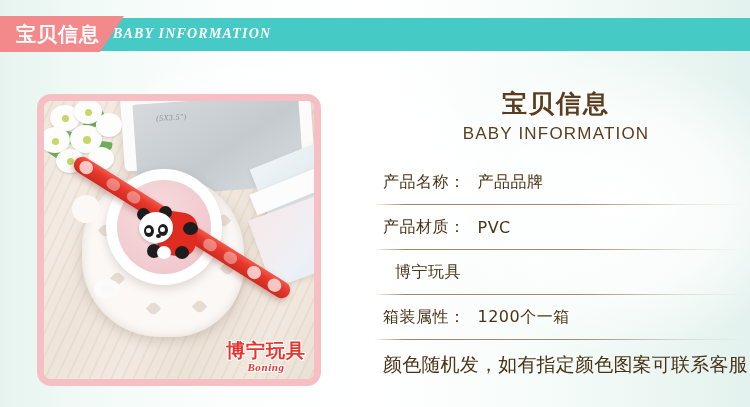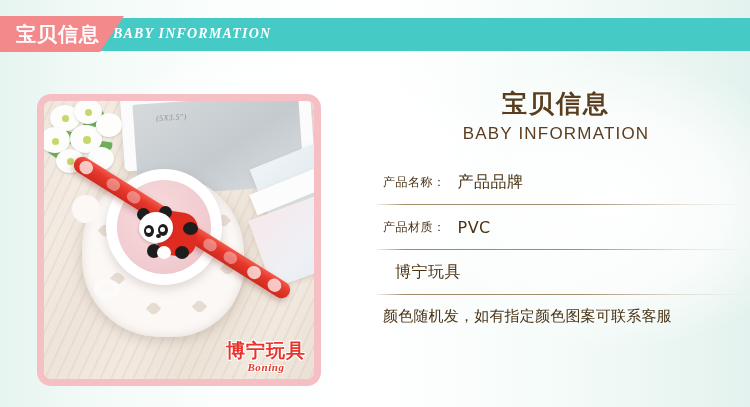--- a/index.html
+++ b/index.html
@@ -408,38 +408,38 @@
     bottom: 0;
     height: 1px;
     background: linear-gradient(to right,
       rgba(140,108,64,0.05) 0%,
       rgba(130,98,56,0.75) 8%,
       rgba(125,94,54,0.70) 55%,
       rgba(140,108,64,0.18) 84%,
       rgba(140,108,64,0) 100%);
   }
   .row-label {
-    font-size: 12px;
+    font-size: 16px;
     color: #4a3316;
     font-family: "DejaVu Sans", sans-serif;
     white-space: nowrap;
     letter-spacing: 0.5px;
   }
   .row-value {
     font-size: 16px;
     color: #4a3316;
     font-family: "DejaVu Sans", sans-serif;
     white-space: nowrap;
     margin-left: 12px;
     letter-spacing: 0.5px;
   }
   .info-note {
     margin-top: 12px;
     padding-left: 8px;
-    font-size: 15px;
+    font-size: 19px;
     color: #4a3316;
     font-family: "DejaVu Sans", sans-serif;
     white-space: nowrap;
     letter-spacing: 0.2px;
   }
 </style>
 </head>
 <body>
 
 <div id="page">
@@ -545,18 +545,22 @@
         <span class="row-label">产品名称：</span>
         <span class="row-value">产品品牌</span>
       </div>
       <div class="info-row">
         <span class="row-label">产品材质：</span>
         <span class="row-value">PVC</span>
       </div>
       <div class="info-row">
         <span class="row-value">博宁玩具</span>
       </div>
+      <div class="info-row">
+        <span class="row-label">箱装属性：</span>
+        <span class="row-value">1200个一箱</span>
+      </div>
     </div>
 
     <div class="info-note">颜色随机发，如有指定颜色图案可联系客服</div>
   </div>
 
 </div>
 
 </body></html>

